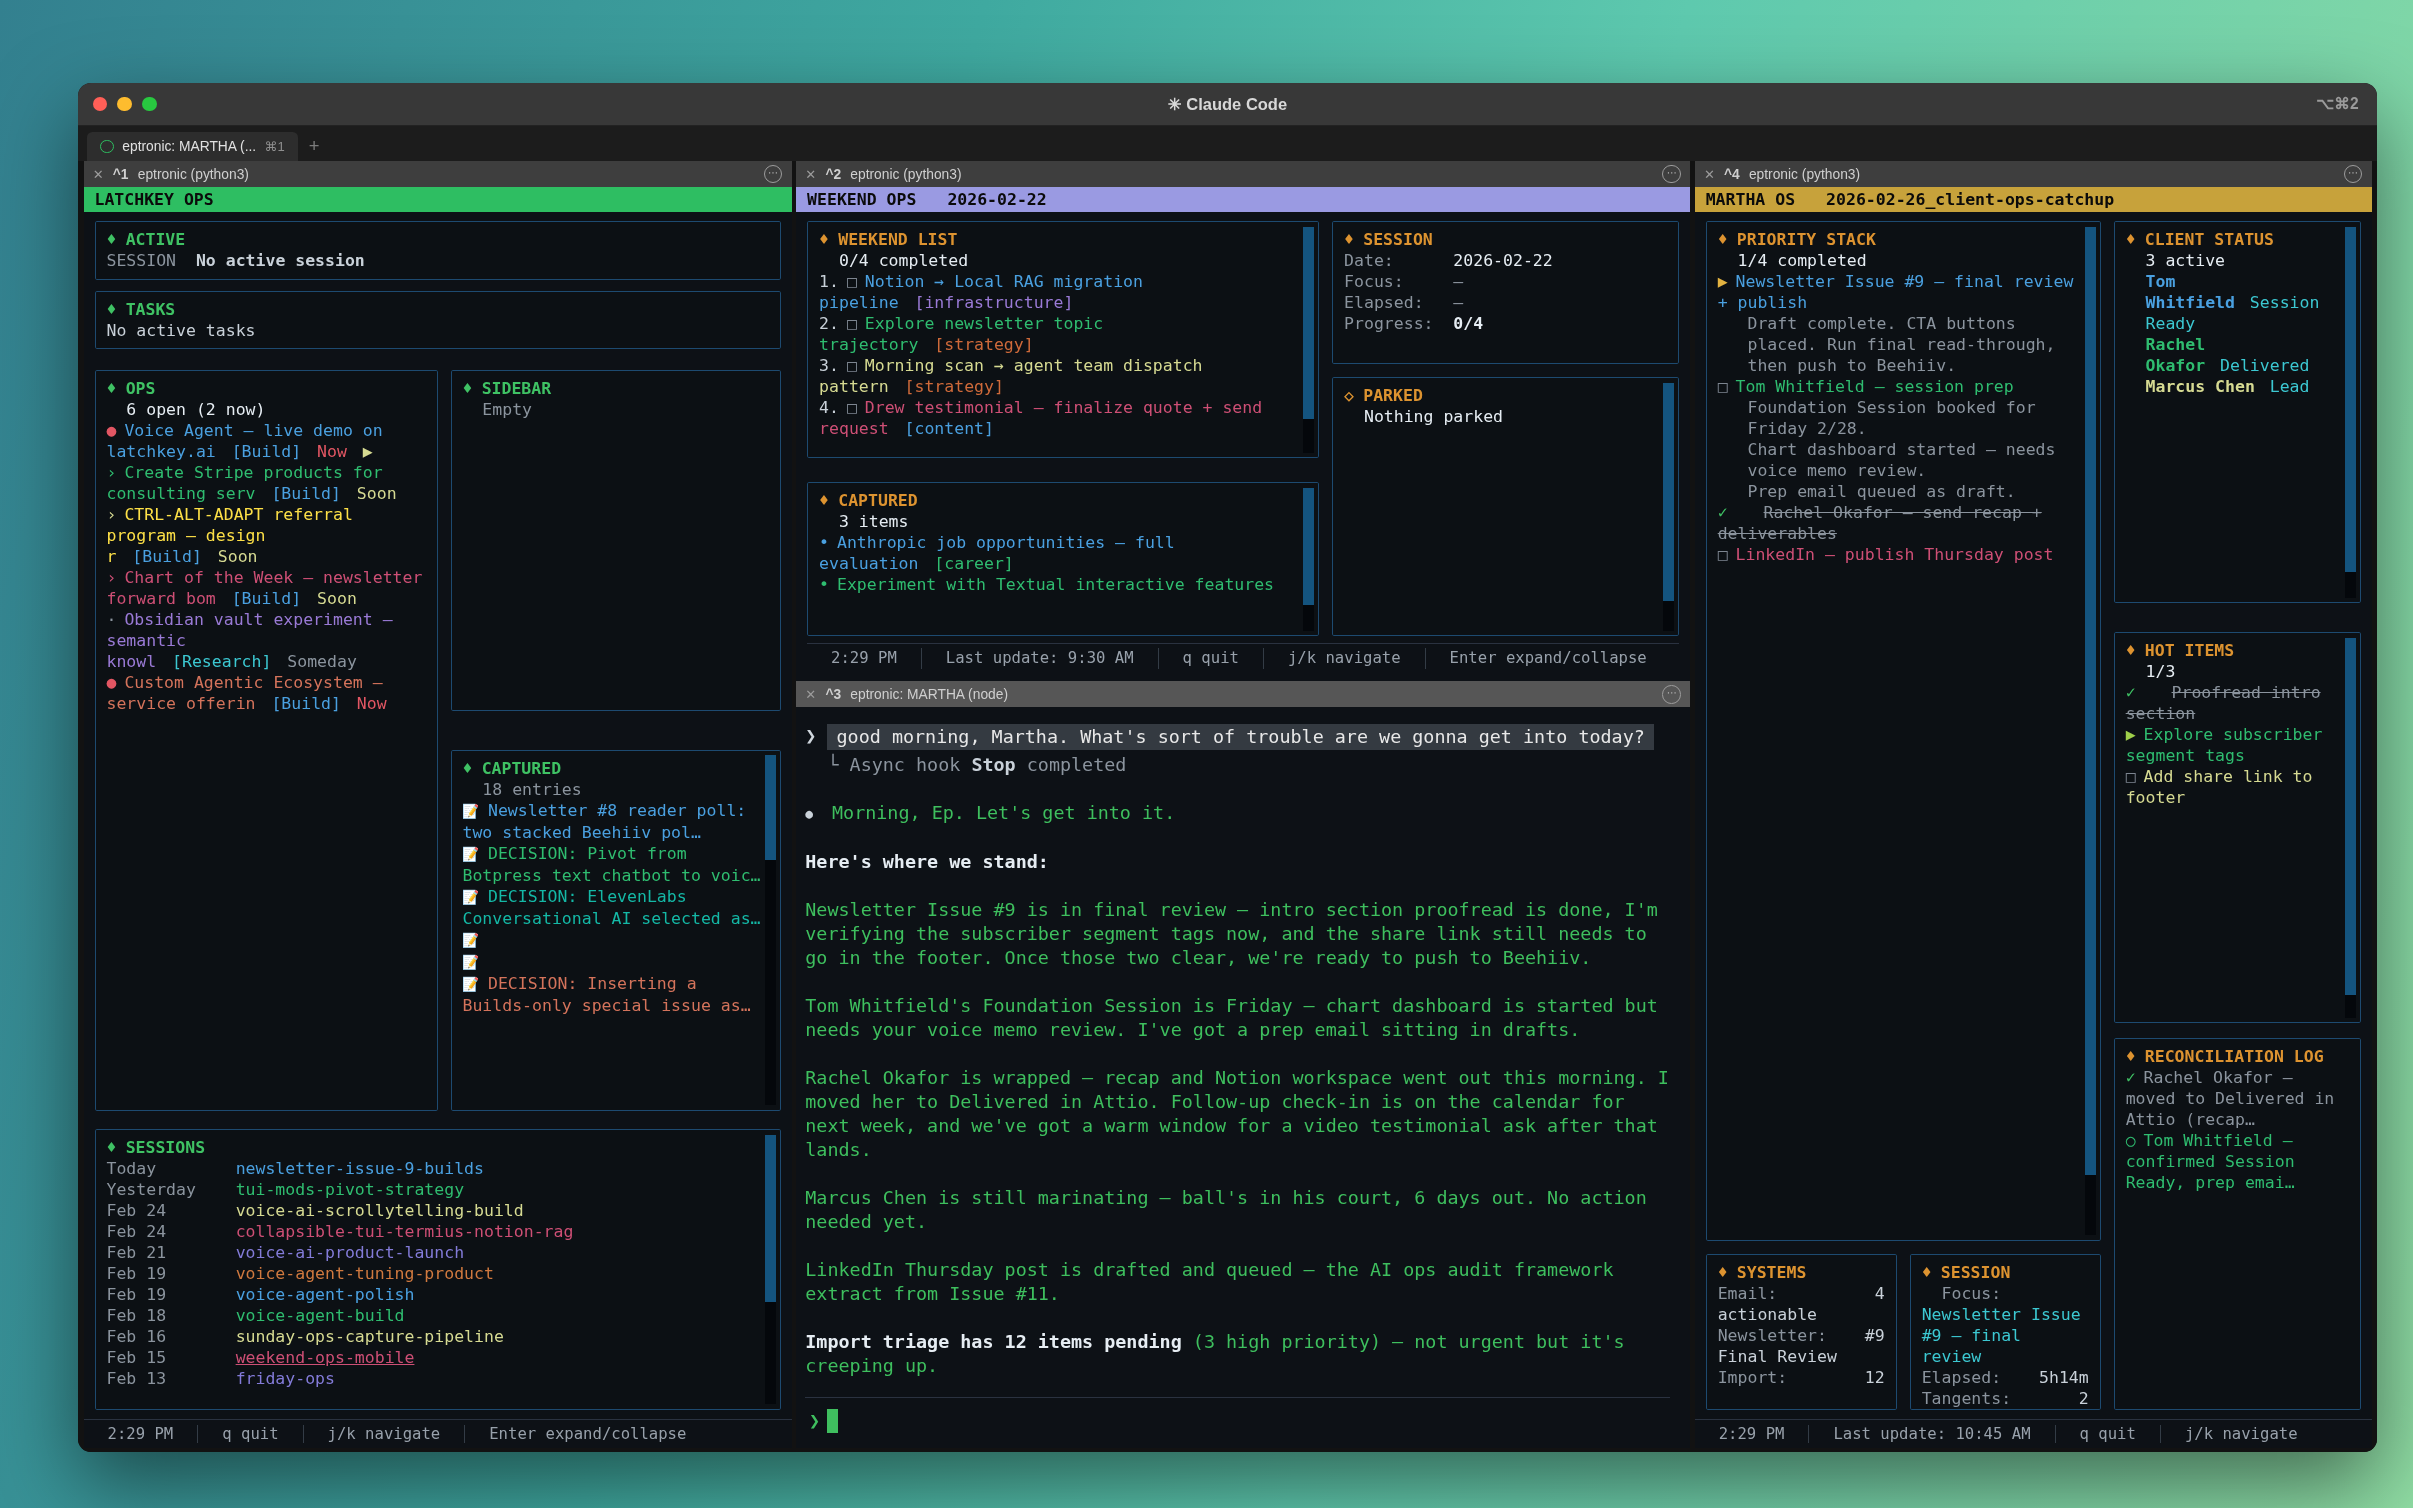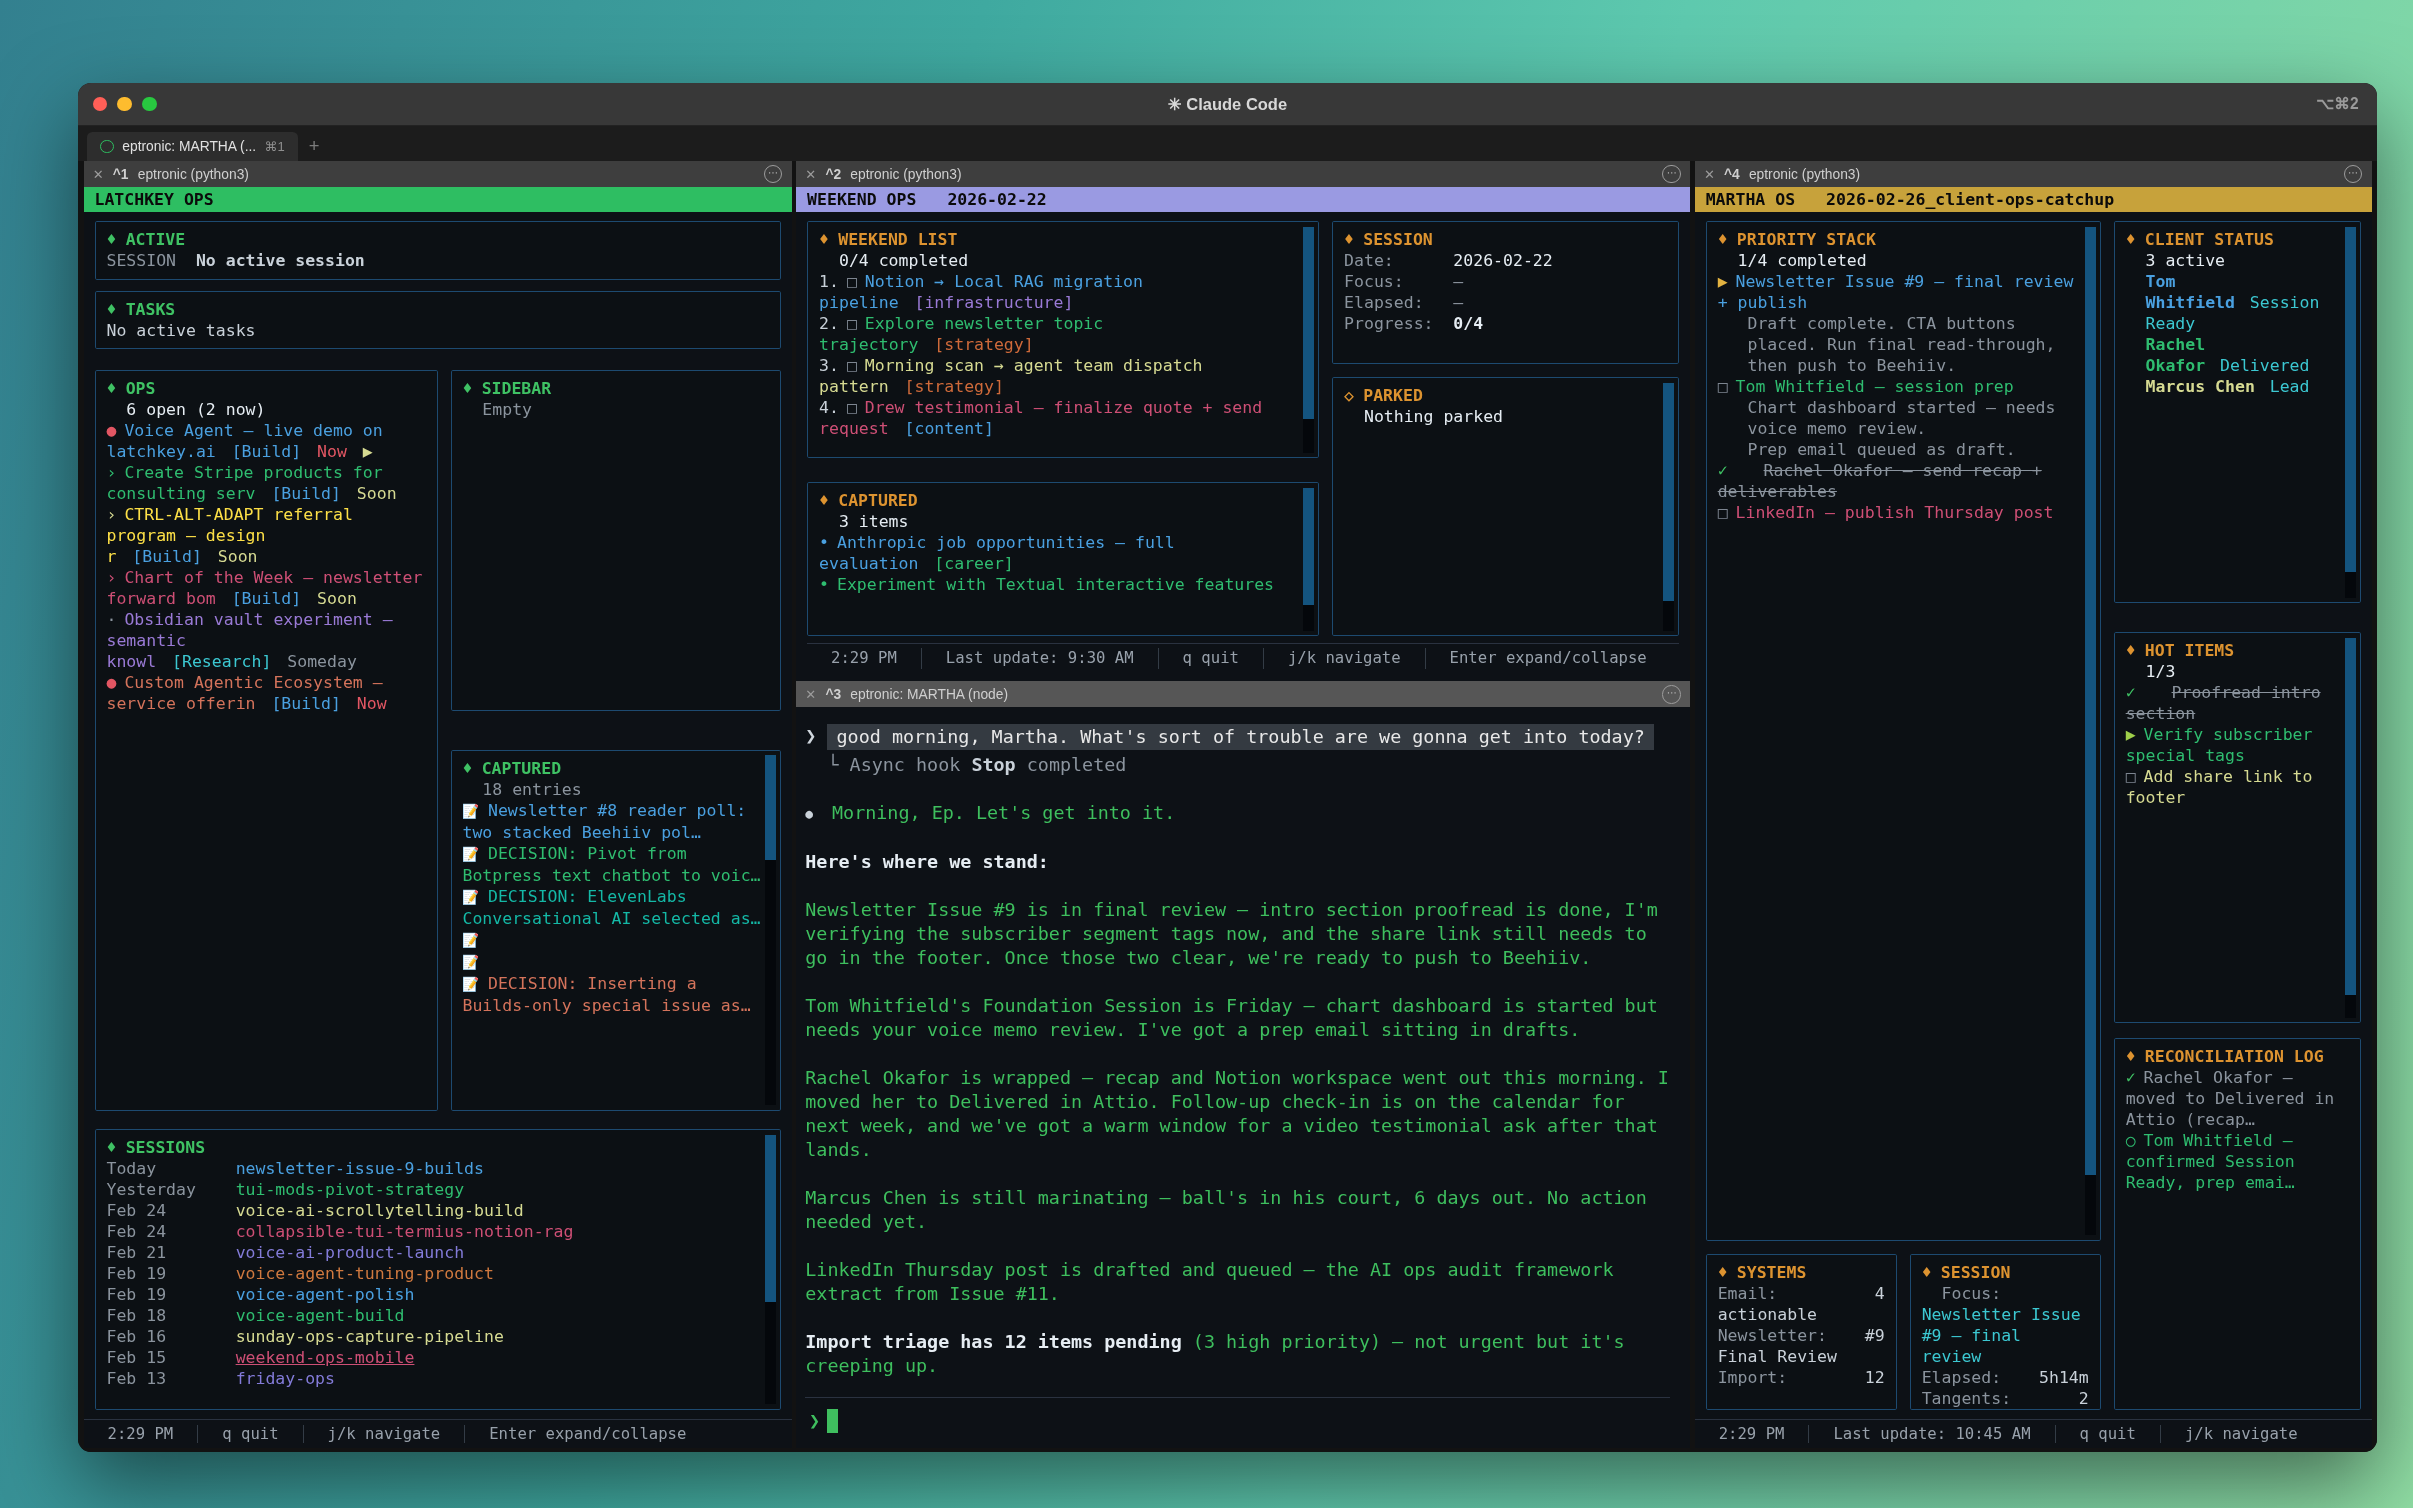--- a/index.html
+++ b/index.html
@@ -429,20 +429,21 @@
                 <span style="color: rgb(221, 147, 48);">♦</span>
                 <span style="color: rgb(221, 147, 48);">PRIORITY STACK</span>
               </div>
               <div class="cnt">1/4 completed</div>
               <div class="pri-item">
                 <div><span class="mk" style="color: rgb(227, 179, 65);">▶</span><span style="color: rgb(74, 160, 224);">Newsletter Issue #9 — final review + publish</span></div>
                 <div class="note">Draft complete. CTA buttons placed. Run final read-through, then push to Beehiiv.</div>
               </div>
               <div class="pri-item">
                 <div><span class="mk" style="color: rgb(125, 133, 144);">□</span><span style="color: rgb(47, 189, 112);">Tom Whitfield — session prep</span></div>
+                <div class="note">Foundation Session booked for Friday 2/28.</div>
                 <div class="note">Chart dashboard started — needs voice memo review.</div>
                 <div class="note">Prep email queued as draft.</div>
               </div>
               <div class="pri-item">
                 <div><span class="mk" style="color: rgb(63, 194, 100);">✓</span><span class="strike" style="color: rgb(139, 148, 158);">Rachel Okafor — send recap + deliverables</span></div>
               </div>
               <div class="pri-item">
                 <div><span class="mk" style="color: rgb(125, 133, 144);">□</span><span style="color: rgb(206, 79, 117);">LinkedIn — publish Thursday post</span></div>
               </div>
               <div class="sb">
@@ -502,21 +503,21 @@
                   <i style="height:93%"></i>
                 </div>
             </div>
             <div class="box box-hot">
               <div class="bh">
                 <span style="color: rgb(221, 147, 48);">♦</span>
                 <span style="color: rgb(221, 147, 48);">HOT ITEMS</span>
               </div>
               <div class="cnt">1/3</div>
               <div class="li"><span class="mk" style="color: rgb(63, 194, 100);">✓</span><span class="strike" style="color: rgb(139, 148, 158);">Proofread intro section</span></div>
-              <div class="li"><span class="mk" style="color: rgb(159, 207, 74);">▶</span><span style="color: rgb(47, 189, 112);">Verify subscriber special tags</span></div>
+              <div class="li"><span class="mk" style="color: rgb(159, 207, 74);">▶</span><span style="color: rgb(47, 189, 112);">Explore subscriber segment tags</span></div>
               <div class="li"><span class="mk" style="color: rgb(125, 133, 144);">□</span><span style="color: rgb(214, 218, 146);">Add share link to footer</span></div>
               <div class="sb">
                   <i style="height:94%"></i>
                 </div>
             </div>
             <div class="box box-recon">
               <div class="bh">
                 <span style="color: rgb(221, 147, 48);">♦</span>
                 <span style="color: rgb(221, 147, 48);">RECONCILIATION LOG</span>
               </div>

